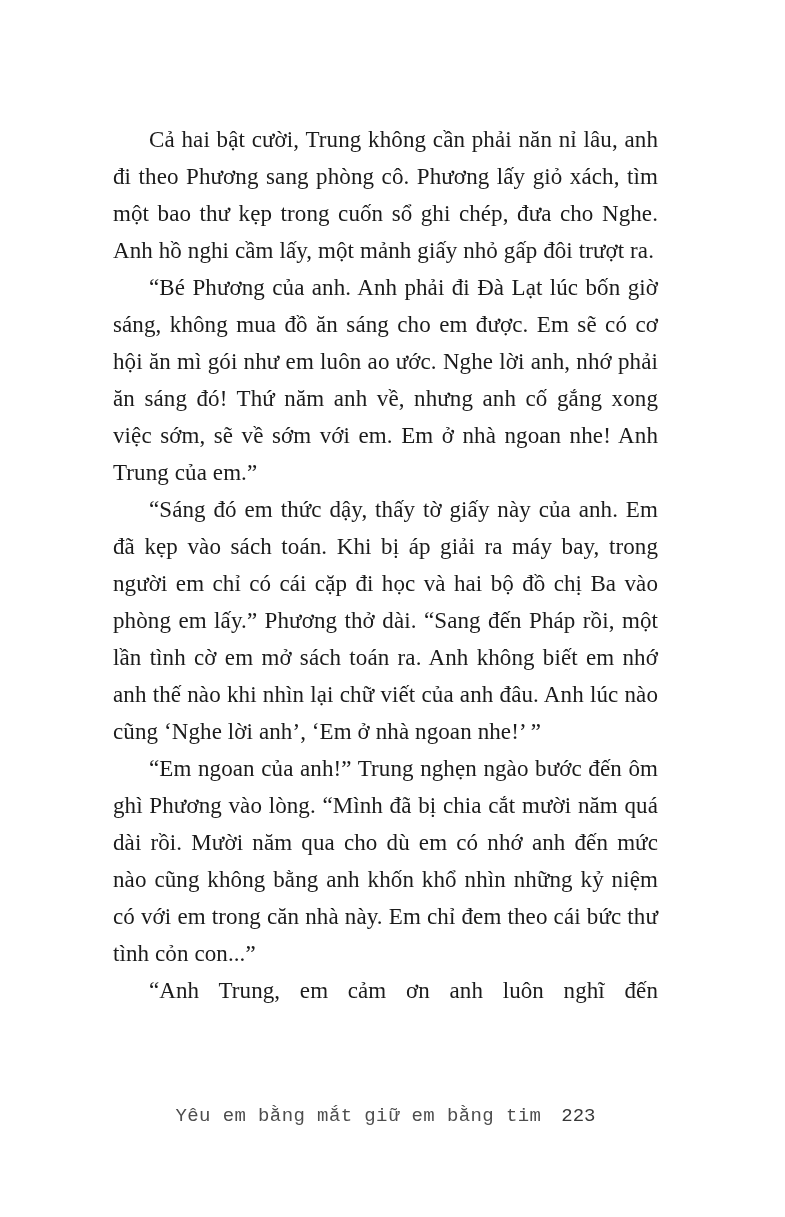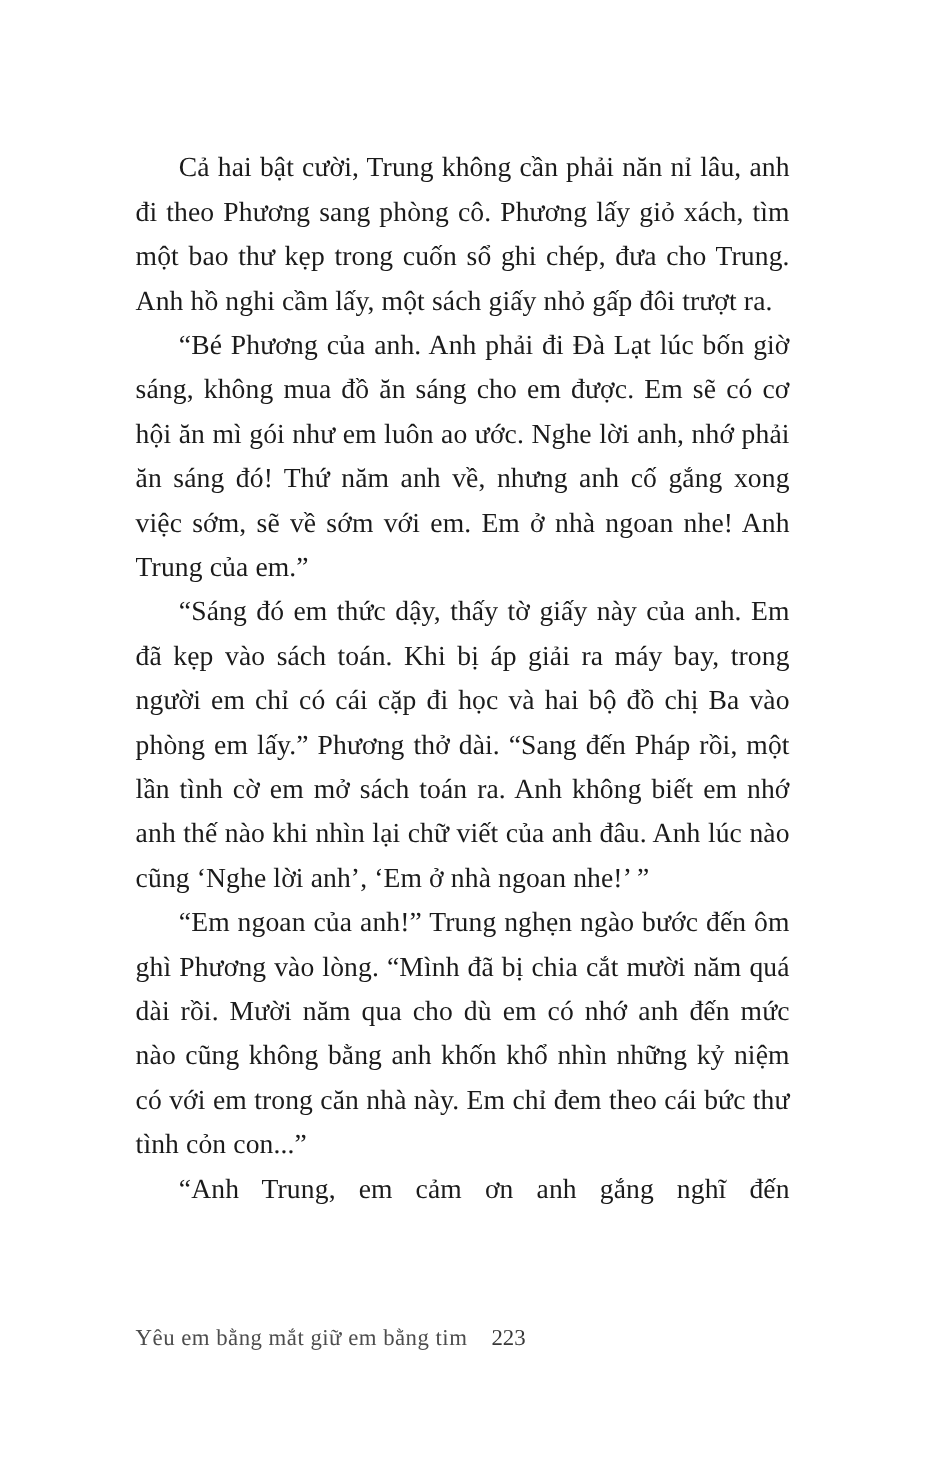--- a/index.html
+++ b/index.html
@@ -33,50 +33,50 @@
   .italic {
   }
   .para.stretch-last {
     text-align-last: justify;
   }
   .footer {
     position: absolute;
     left: 113px;
     width: 545px;
     top: 1105px;
-    font-family: Liberation Serif, serif;
+    font-family: Liberation Mono, monospace;
     font-size: 19px;
     color: #4d4d4d;
-    text-align: left;
+    text-align: center;
     white-space: nowrap;
   }
   .footer .running-title {
     letter-spacing: 0.4px;
   }
   .footer .page-num {
     color: #383838;
     margin-left: 20px;
   }
 </style>
 </head>
 <body>
 
 <div class="page">
 
   <main class="text-block">
 
-    <p class="para"><span>Cả hai bật cười, Trung không cần phải năn nỉ lâu, anh đi theo Phương sang phòng cô. Phương lấy giỏ xách, tìm một bao thư kẹp trong cuốn sổ ghi chép, đưa cho Trung. Anh hồ nghi cầm lấy, một sách giấy nhỏ gấp đôi trượt ra.</span></p>
+    <p class="para"><span>Cả hai bật cười, Trung không cần phải năn nỉ lâu, anh đi theo Phương sang phòng cô. Phương lấy giỏ xách, tìm một bao thư kẹp trong cuốn sổ ghi chép, đưa cho Nghe. Anh hồ nghi cầm lấy, một mảnh giấy nhỏ gấp đôi trượt ra.</span></p>
 
     <p class="para italic"><span>“Bé Phương của anh. Anh phải đi Đà Lạt lúc bốn giờ sáng, không mua đồ ăn sáng cho em được. Em sẽ có cơ hội ăn mì gói như em luôn ao ước. Nghe lời anh, nhớ phải ăn sáng đó! Thứ năm anh về, nhưng anh cố gắng xong việc sớm, sẽ về sớm với em. Em ở nhà ngoan nhe! Anh Trung của em.”</span></p>
 
     <p class="para"><span>“Sáng đó em thức dậy, thấy tờ giấy này của anh. Em đã kẹp vào sách toán. Khi bị áp giải ra máy bay, trong người em chỉ có cái cặp đi học và hai bộ đồ chị Ba vào phòng em lấy.” Phương thở dài. “Sang đến Pháp rồi, một lần tình cờ em mở sách toán ra. Anh không biết em nhớ anh thế nào khi nhìn lại chữ viết của anh đâu. Anh lúc nào cũng ‘</span><span class="italic">Nghe lời anh</span><span>’, ‘</span><span class="italic">Em ở nhà ngoan nhe!</span><span>’ ”</span></p>
 
     <p class="para"><span>“Em ngoan của anh!” Trung nghẹn ngào bước đến ôm ghì Phương vào lòng. “Mình đã bị chia cắt mười năm quá dài rồi. Mười năm qua cho dù em có nhớ anh đến mức nào cũng không bằng anh khốn khổ nhìn những kỷ niệm có với em trong căn nhà này. Em chỉ đem theo cái bức thư tình cỏn con...”</span></p>
 
-    <p class="para stretch-last"><span>“Anh Trung, em cảm ơn anh gắng nghĩ đến</span></p>
+    <p class="para stretch-last"><span>“Anh Trung, em cảm ơn anh luôn nghĩ đến</span></p>
 
   </main>
 
   <footer class="footer">
     <span class="running-title">Yêu em bằng mắt giữ em bằng tim</span><span class="page-num">223</span>
   </footer>
 
 </div>
 
 </body></html>

